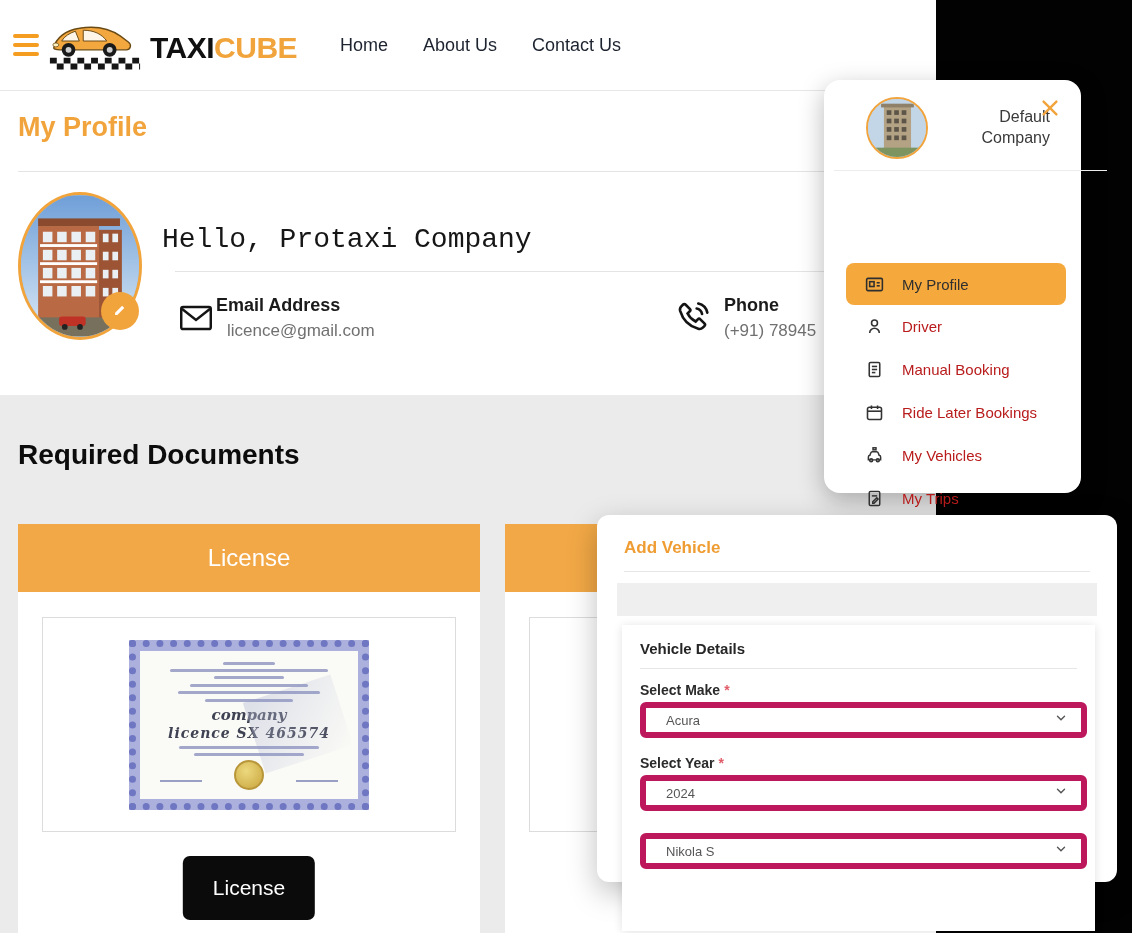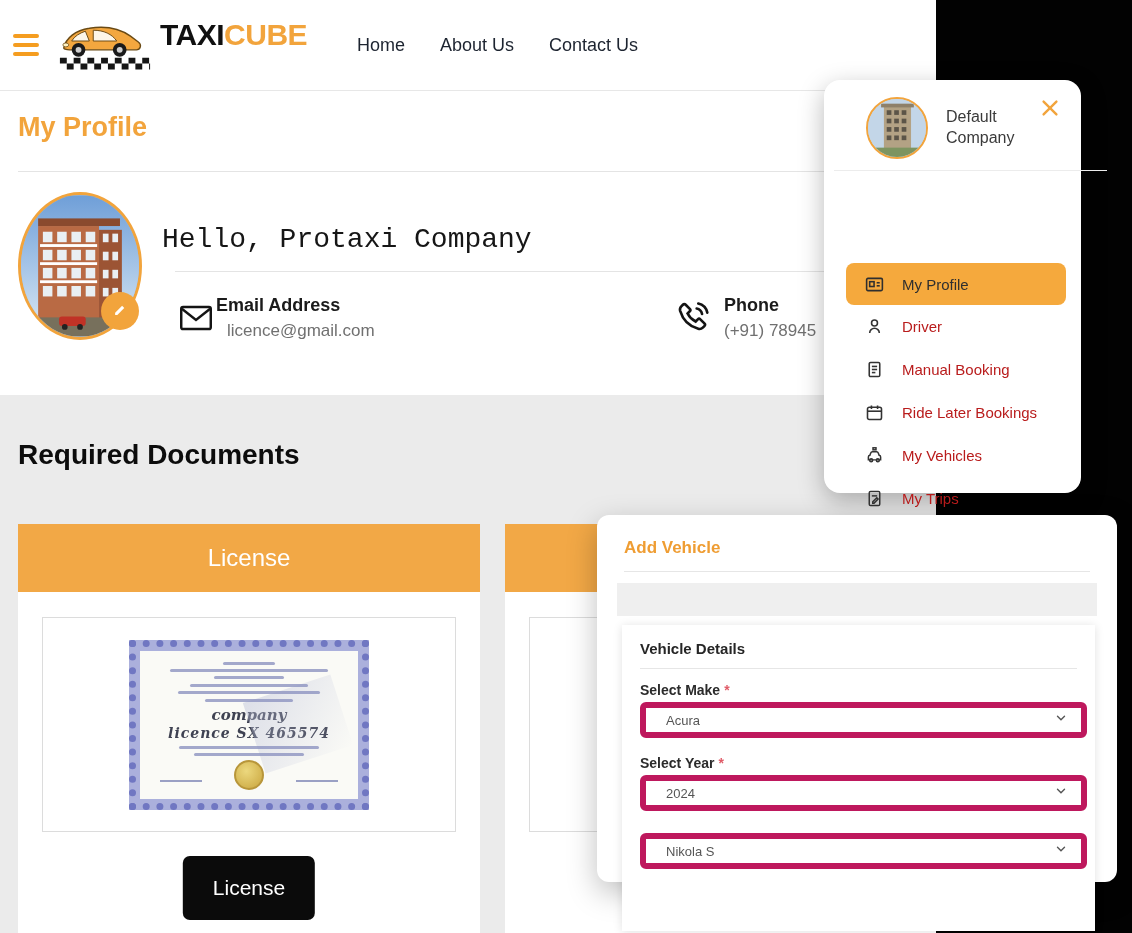--- a/index.html
+++ b/index.html
@@ -3,25 +3,25 @@
 <meta charset="utf-8">
 <style>
   html,body{margin:0;padding:0;background:#fff;}
   .screen{position:relative;width:1132px;height:933px;overflow:hidden;background:#fff;
           font-family:"Liberation Sans",sans-serif;-webkit-font-smoothing:antialiased;}
 
   
   .topbar{position:absolute;left:0;top:0;width:1132px;height:90px;background:#fff;border-bottom:1px solid #e7e7e7;z-index:1;}
   .hamburger{position:absolute;left:13px;top:34px;width:26px;height:22px;display:flex;flex-direction:column;justify-content:space-between;cursor:pointer;background:none;border:none;padding:0;}
   .hamburger span{display:block;height:3.6px;width:100%;background:#f59d20;border-radius:2px;}
-  .brand{position:absolute;left:56px;top:8px;display:flex;cursor:pointer;}
+  .brand{position:absolute;left:46px;top:8px;display:flex;align-items:center;cursor:pointer;}
   .brand-text{font-size:30px;font-weight:800;letter-spacing:-.5px;margin-left:6px;margin-top:10px;}
   .brand-taxi{color:#101010;}
   .brand-cube{color:#f2a43c;}
-  .nav{position:absolute;left:357px;top:0;height:90px;display:flex;align-items:center;gap:35px;}
+  .nav{position:absolute;left:340px;top:0;height:90px;display:flex;align-items:center;gap:35px;}
   .nav-item{font-size:18px;font-weight:500;color:#1d2430;cursor:pointer;}
 
   
   .page-title{position:absolute;left:18px;top:112px;font-size:27px;font-weight:700;color:#f2a43c;z-index:1;}
   .divider{position:absolute;height:1px;background:#e4e4e4;z-index:1;}
   .d-a{left:18px;top:171px;width:918px;}
   .avatar{position:absolute;left:18px;top:192px;width:124px;height:148px;border-radius:50%;border:3px solid #f2a43c;overflow:hidden;box-sizing:border-box;z-index:1;background:#9cb8d8;}
   .edit-badge{position:absolute;left:101px;top:292px;width:38px;height:38px;border-radius:50%;background:#f2a43c;display:flex;align-items:center;justify-content:center;z-index:2;cursor:pointer;border:none;}
   .greeting{position:absolute;left:162px;top:224px;font-size:28px;font-weight:500;color:#161616;z-index:1;font-family:Liberation Mono, monospace;}
   .d-b{left:175px;top:271px;width:745px;}
@@ -47,21 +47,21 @@
   .seal{position:absolute;left:50%;bottom:9px;transform:translateX(-50%);width:26px;height:26px;border-radius:50%;background:radial-gradient(circle at 40% 35%,#ecd87e,#c9a53d);border:2px solid #b8963a;}
   .sig{position:absolute;bottom:17px;width:42px;height:2px;background:#9aa0c4;}
   .sig-l{left:20px;} .sig-r{right:20px;}
   .wm{position:absolute;right:14px;top:36px;width:92px;height:74px;background:linear-gradient(135deg,rgba(185,190,215,.45),rgba(185,190,215,0));transform:rotate(-18deg);}
 
   
   .black-col{position:absolute;left:936px;top:0;width:196px;height:933px;background:#020202;z-index:5;}
   .black-notch{position:absolute;left:1076px;top:878px;width:56px;height:42px;background:#020202;z-index:5;}
 
   
-  .side-panel{position:absolute;left:824px;top:80px;width:257px;height:413px;background:#fff;border-radius:16px;box-shadow:0 8px 26px rgba(0,0,0,.28);z-index:10;}
+  .side-panel{position:absolute;left:824px;top:80px;width:257px;height:413px;background:#fff;border-radius:16px;box-shadow:0 8px 26px rgba(0,0,0,.28);z-index:10;text-align:right;}
   .sp-avatar{position:absolute;left:42px;top:17px;width:62px;height:62px;border-radius:50%;border:2px solid #f2a43c;overflow:hidden;box-sizing:border-box;background:#c3d6e8;}
   .sp-name{position:absolute;left:122px;top:27px;width:104px;font-size:16px;font-weight:500;color:#3a3a3a;line-height:1.3;}
   .sp-close{position:absolute;right:18px;top:16px;width:26px;height:26px;background:none;border:none;cursor:pointer;padding:0;}
   .sp-div{position:absolute;left:10px;top:90px;width:273px;height:1px;background:#ececec;}
   .menu{position:absolute;left:22px;top:183px;width:249px;}
   .menu-item{height:43px;display:flex;align-items:center;gap:17px;padding-left:18px;cursor:pointer;box-sizing:border-box;}
   .menu-item .mi-label{font-size:15px;color:#b91c1c;}
   .menu-item.active{background:#f5a93d;border-radius:8px;width:220px;height:42px;}
   .menu-item.active .mi-label{color:#2f2f2f;}
   .mi-icon{width:21px;height:21px;display:flex;align-items:center;justify-content:center;}

